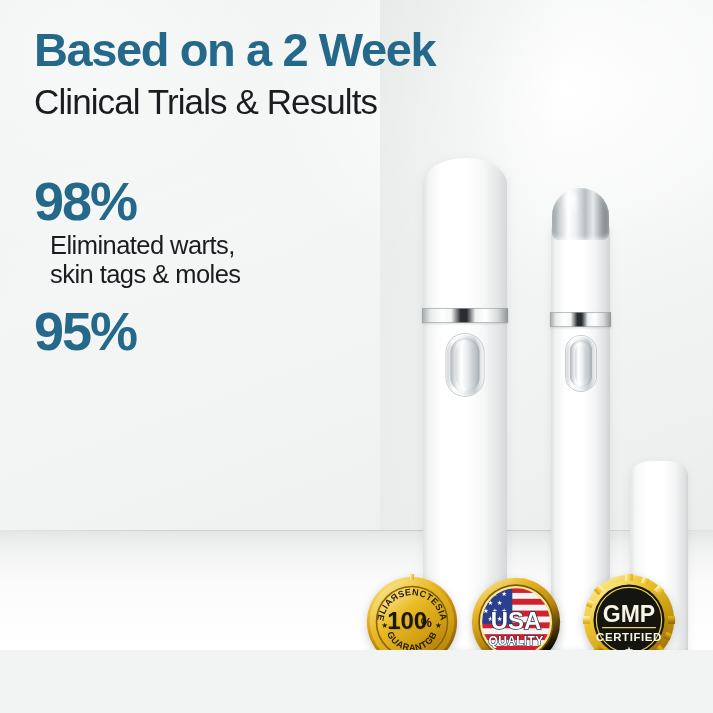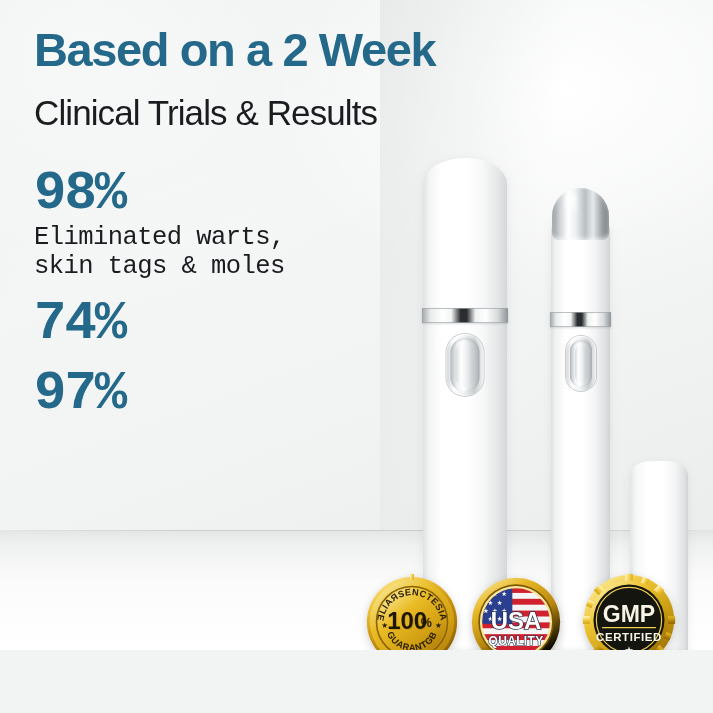--- a/index.html
+++ b/index.html
@@ -68,50 +68,49 @@
     letter-spacing: -1.4px;
     margin: 0;
     white-space: nowrap;
   }
   .subhead {
     color: #1b1c20;
     font-size: 35px;
     line-height: 1.18;
     font-weight: 400;
     letter-spacing: -0.9px;
-    margin: 17px 0 0 0;
+    margin: 6px 0 0 0;
     white-space: nowrap;
   }
 
   .stats {
     position: absolute;
     left: 34px;
-    top: 166px;
+    top: 174px;
     width: 360px;
-    font-family: Liberation Mono, monospace;
   }
   .stat {
     margin-bottom: 15px;
   }
   .stat:last-child { margin-bottom: 0; }
   .stat-value {
     color: #24688a;
     font-size: 54px;
     font-weight: 700;
     letter-spacing: -2px;
     line-height: 1.02;
     margin: 0;
   }
   .stat-desc {
     color: #1b1c20;
     font-size: 25.5px;
     font-weight: 400;
     letter-spacing: -0.55px;
     line-height: 1.14;
-    margin: 2px 0 0 0;
+    margin: 2px 0 0 16px;
     white-space: pre-line;
   }
 
   
   .device {
     position: absolute;
   }
   .device-shadow {
     position: absolute;
     bottom: -6px;
@@ -325,25 +324,24 @@
 
   <div class="stats">
 
     <div class="stat">
       <p class="stat-value">98%</p>
       <p class="stat-desc">Eliminated warts,
 skin tags &amp; moles</p>
     </div>
 
     <div class="stat">
-      <p class="stat-value">74%</p>
+      <p class="stat-value">95%</p>
     </div>
 
     <div class="stat">
-      <p class="stat-value">97%</p>
     </div>
 
   </div>
 
   <div class="device" id="device-left">
     <div class="body-lg"></div>
     <div class="band" style="top:150px;">
       <div class="band-top-line"></div>
       <div class="band-bot-line"></div>
     </div>

